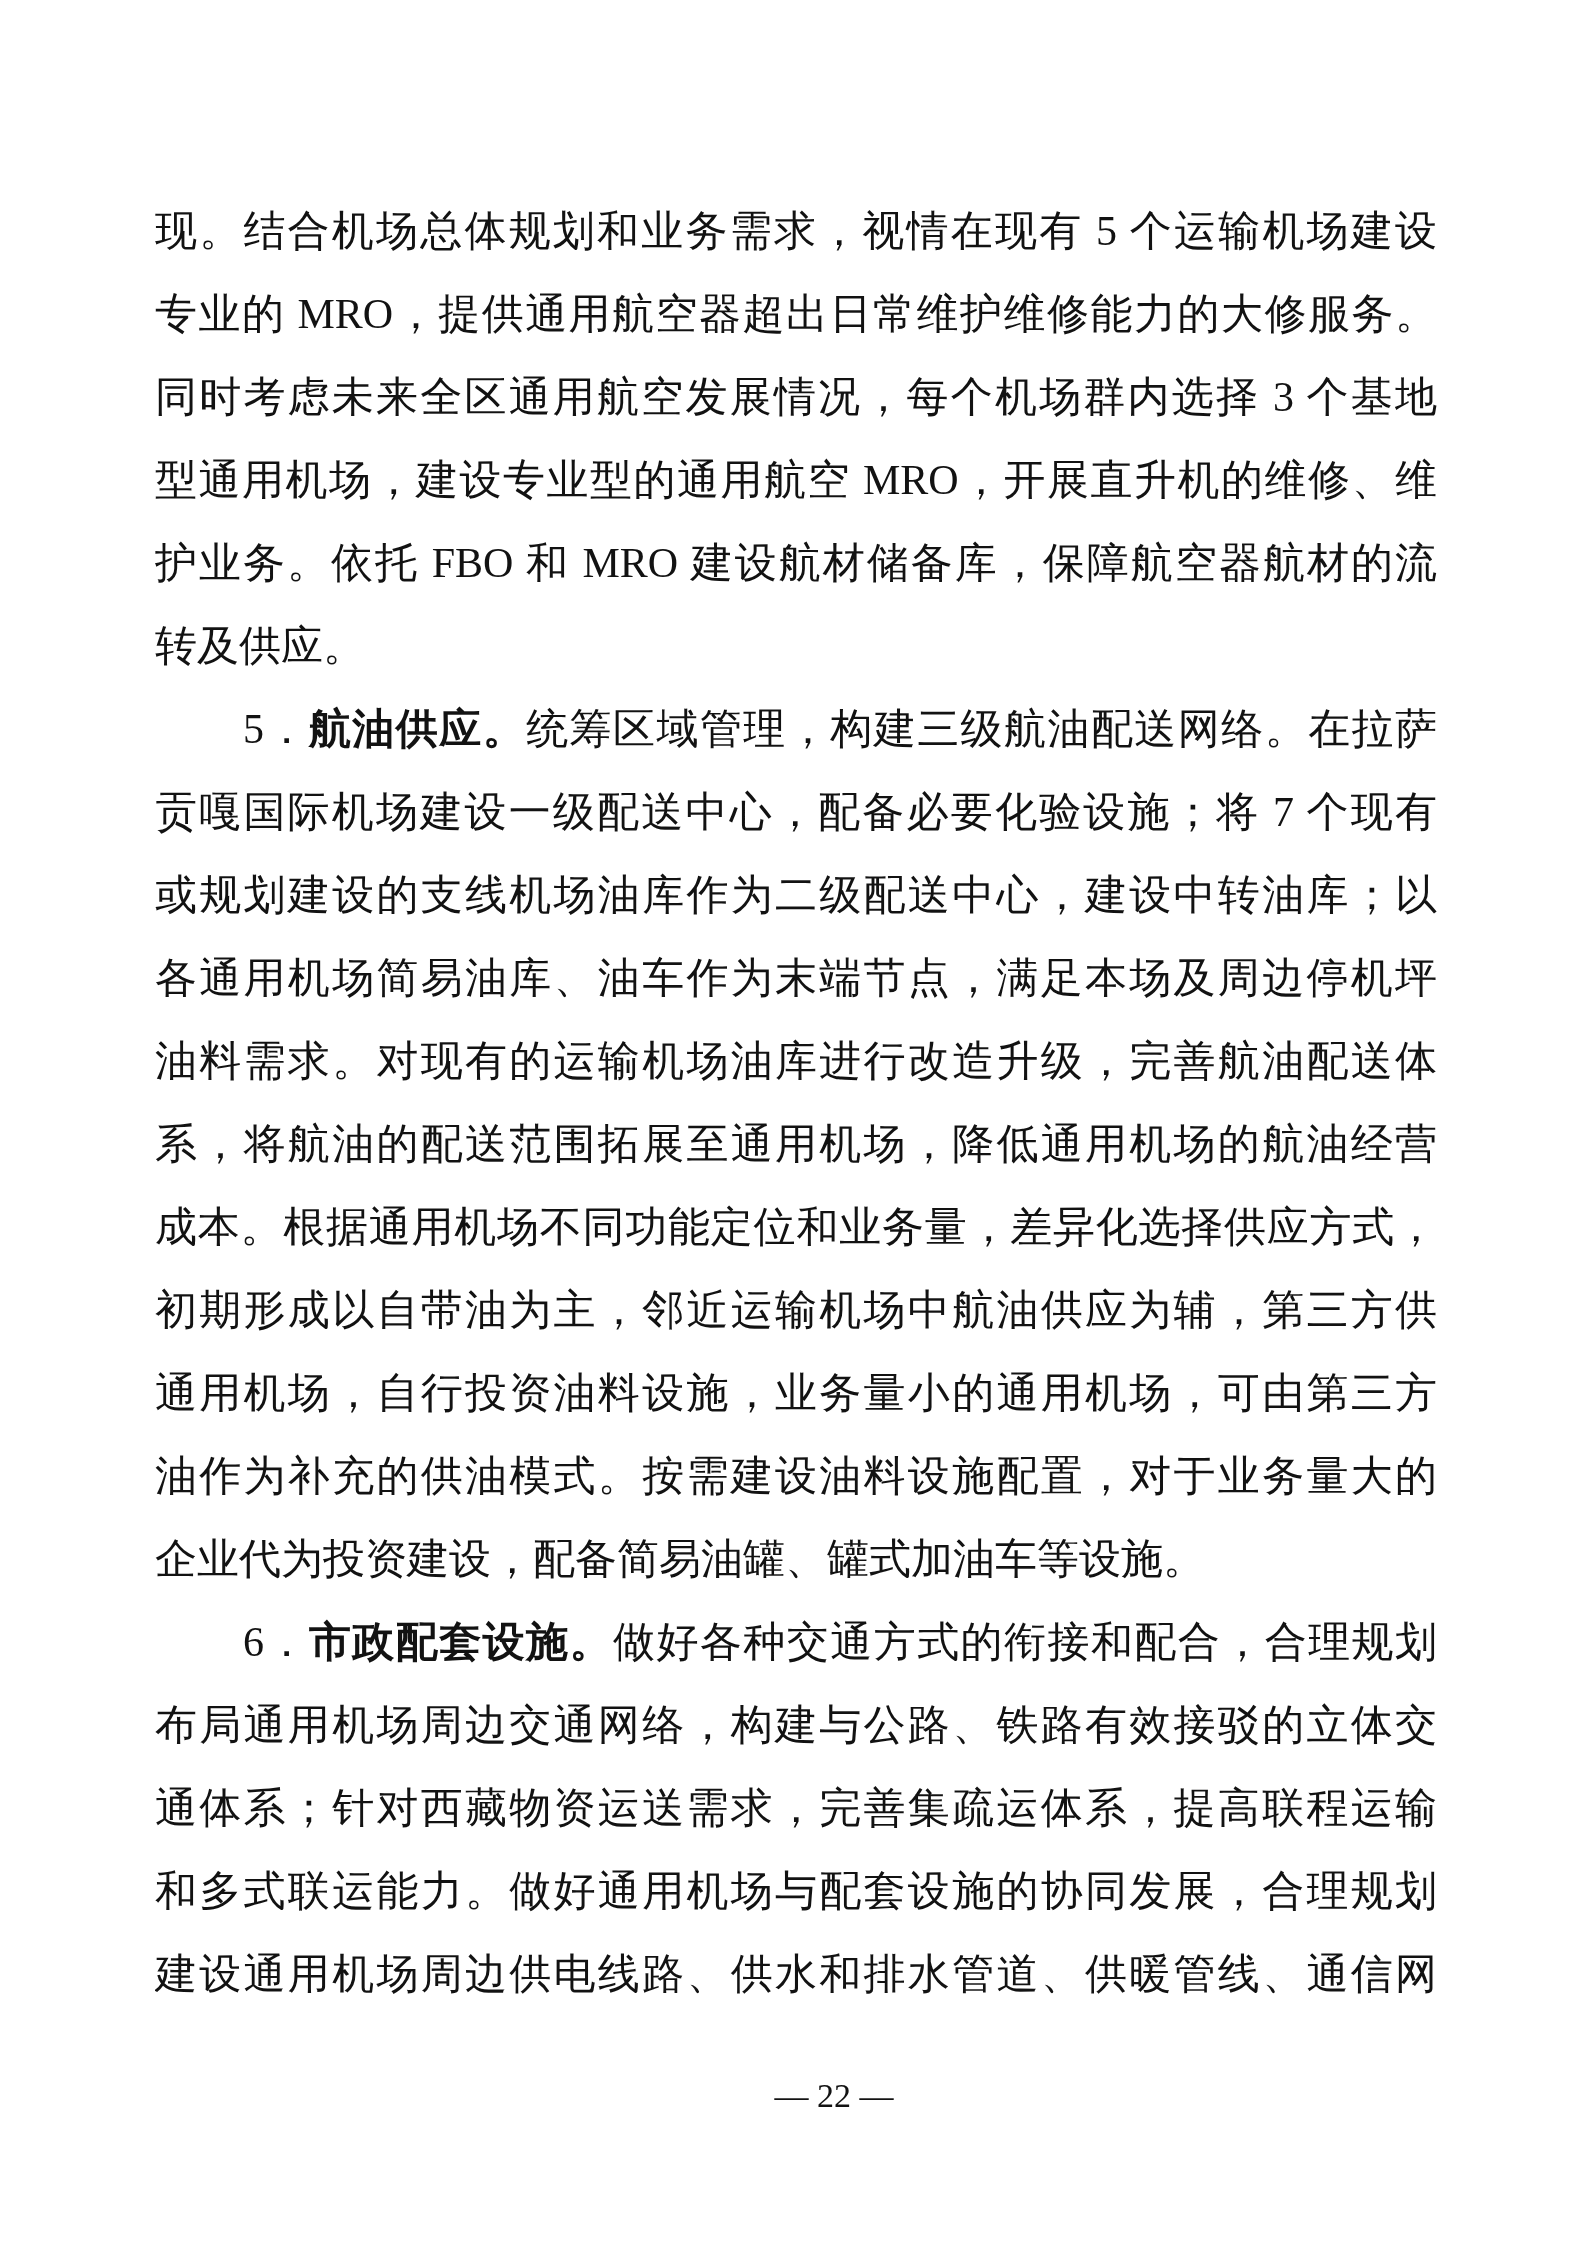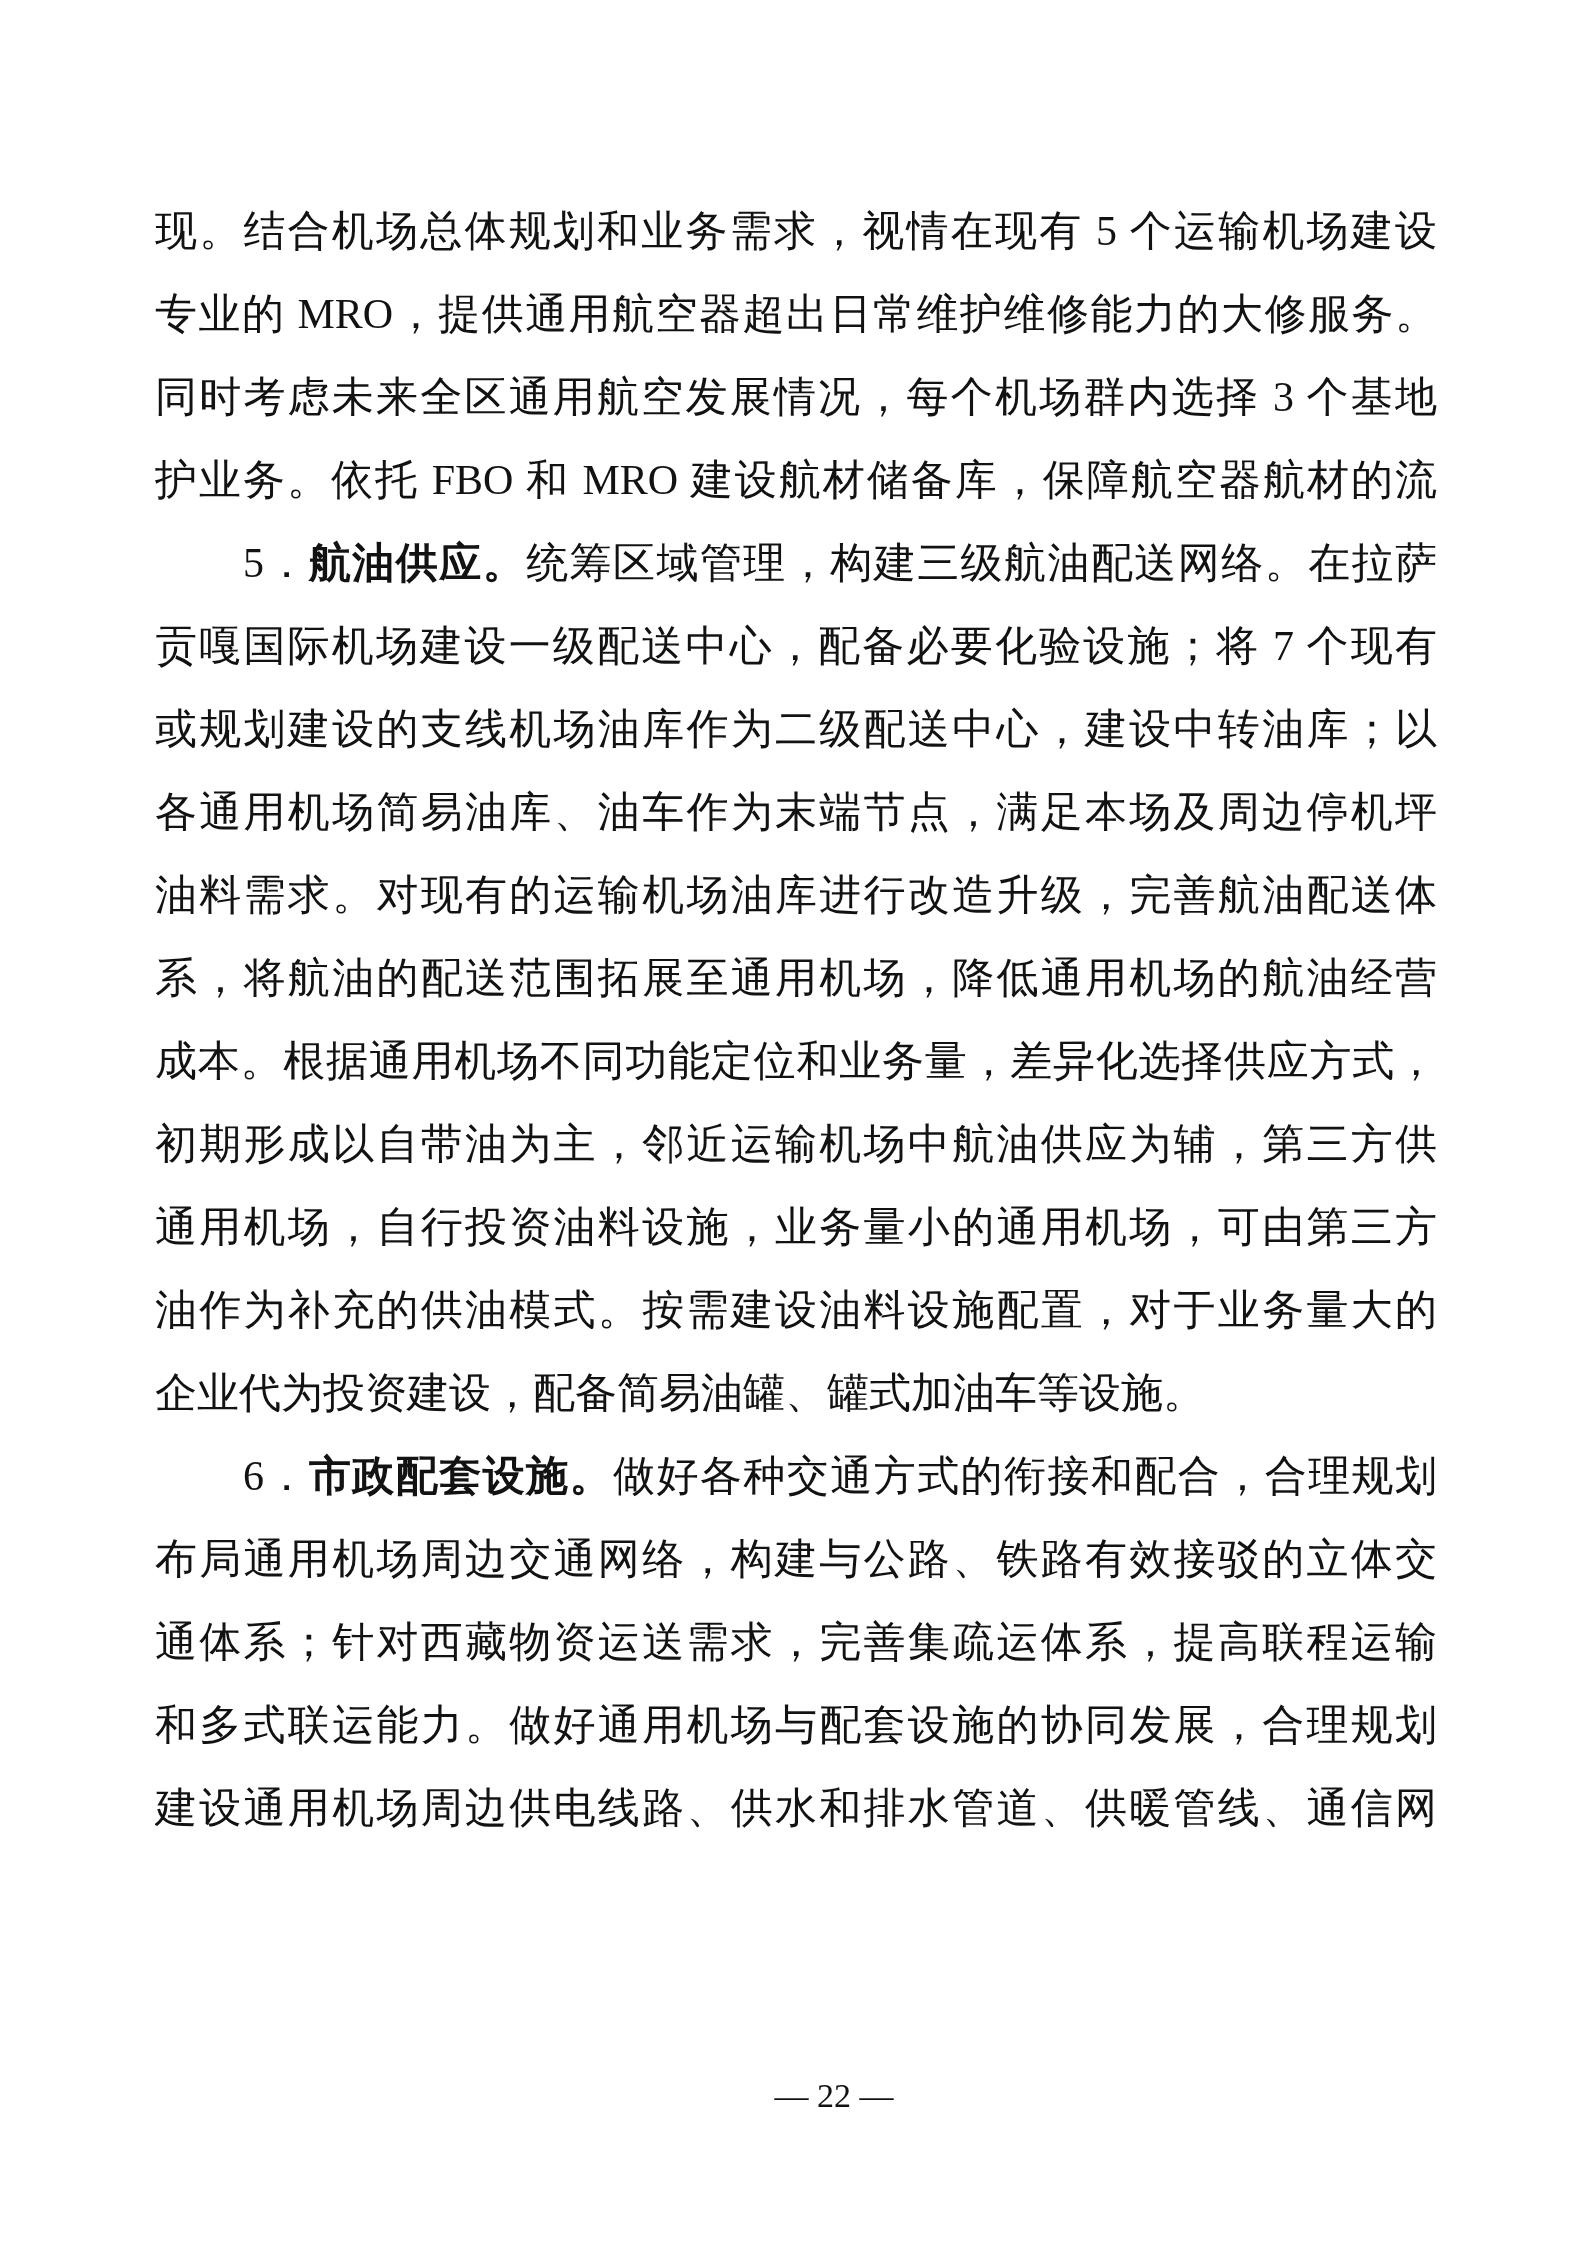--- a/index.html
+++ b/index.html
@@ -53,21 +53,23 @@
   }
 </style>
 </head>
 <body>
 
 <div class="page">
   <div class="content" id="body-text">
       <div class="line"><span>现。结合机场总体规划和业务需求，视情在现有 5 个运输机场建设</span></div>
       <div class="line"><span>专业的 MRO，提供通用航空器超出日常维护维修能力的大修服务。</span></div>
       <div class="line"><span>同时考虑未来全区通用航空发展情况，每个机场群内选择 3 个基地</span></div>
+      <div class="line"><span>型通用机场，建设专业型的通用航空 MRO，开展直升机的维修、维</span></div>
       <div class="line"><span>护业务。依托 FBO 和 MRO 建设航材储备库，保障航空器航材的流</span></div>
+      <div class="line end"><span>转及供应。</span></div>
       <div class="line indent"><span>5．</span><span class="b">航油供应。</span><span>统筹区域管理，构建三级航油配送网络。在拉萨</span></div>
       <div class="line"><span>贡嘎国际机场建设一级配送中心，配备必要化验设施；将 7 个现有</span></div>
       <div class="line"><span>或规划建设的支线机场油库作为二级配送中心，建设中转油库；以</span></div>
       <div class="line"><span>各通用机场简易油库、油车作为末端节点，满足本场及周边停机坪</span></div>
       <div class="line"><span>油料需求。对现有的运输机场油库进行改造升级，完善航油配送体</span></div>
       <div class="line"><span>系，将航油的配送范围拓展至通用机场，降低通用机场的航油经营</span></div>
       <div class="line"><span>成本。根据通用机场不同功能定位和业务量，差异化选择供应方式，</span></div>
       <div class="line"><span>初期形成以自带油为主，邻近运输机场中航油供应为辅，第三方供</span></div>
       <div class="line"><span>通用机场，自行投资油料设施，业务量小的通用机场，可由第三方</span></div>
       <div class="line"><span>油作为补充的供油模式。按需建设油料设施配置，对于业务量大的</span></div>

